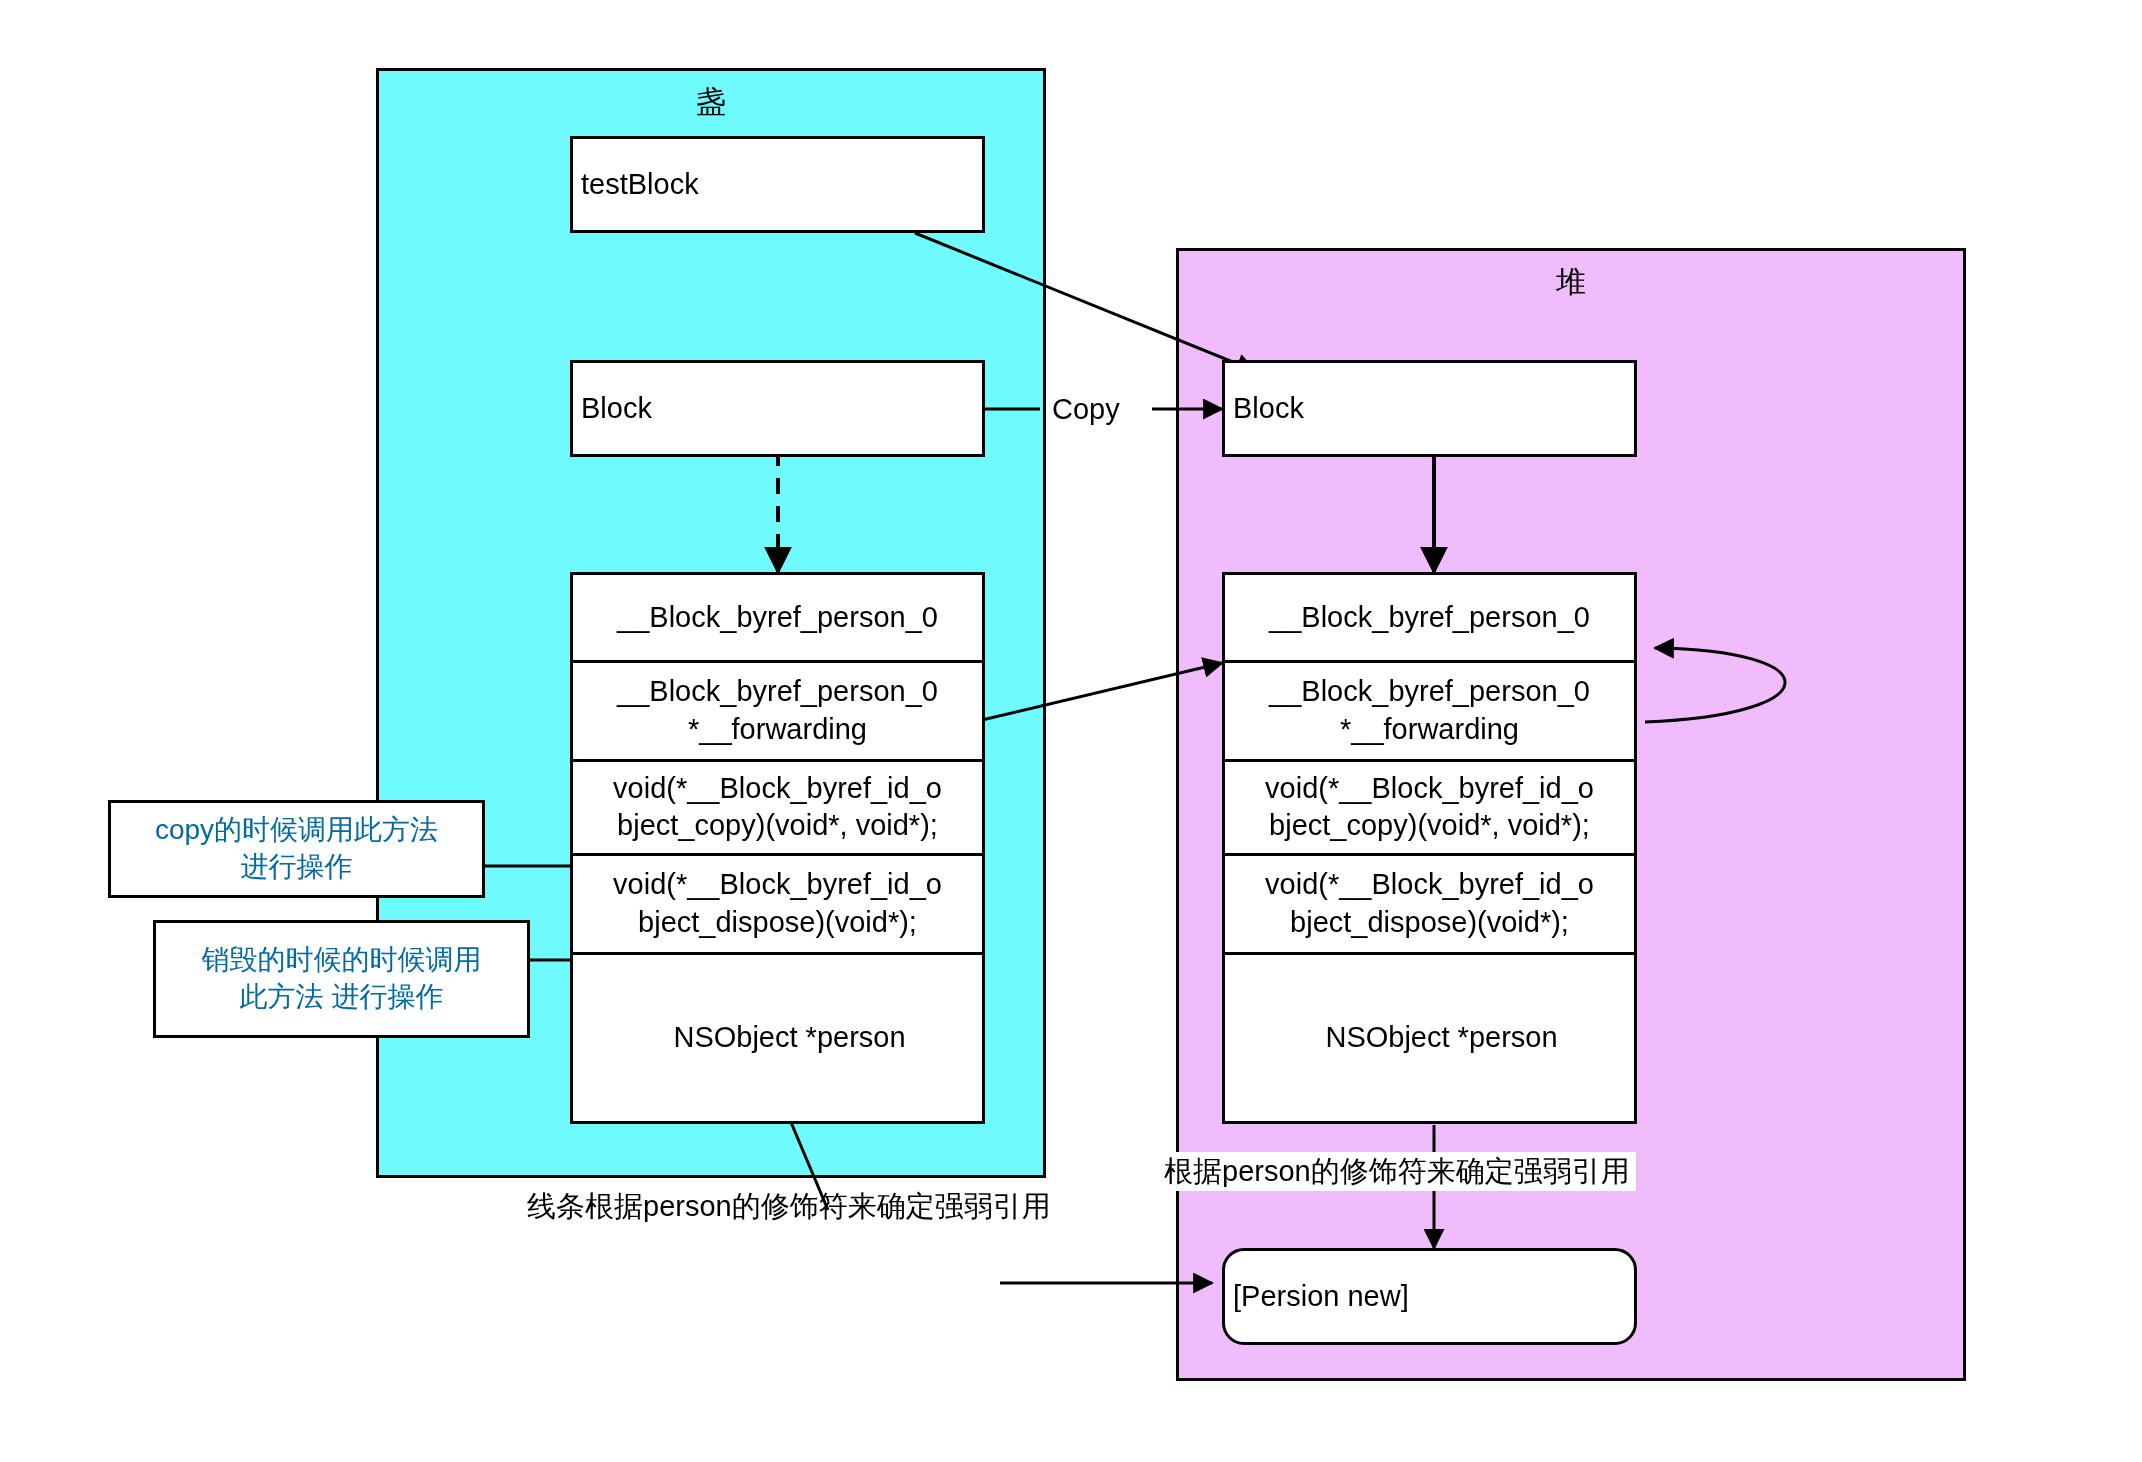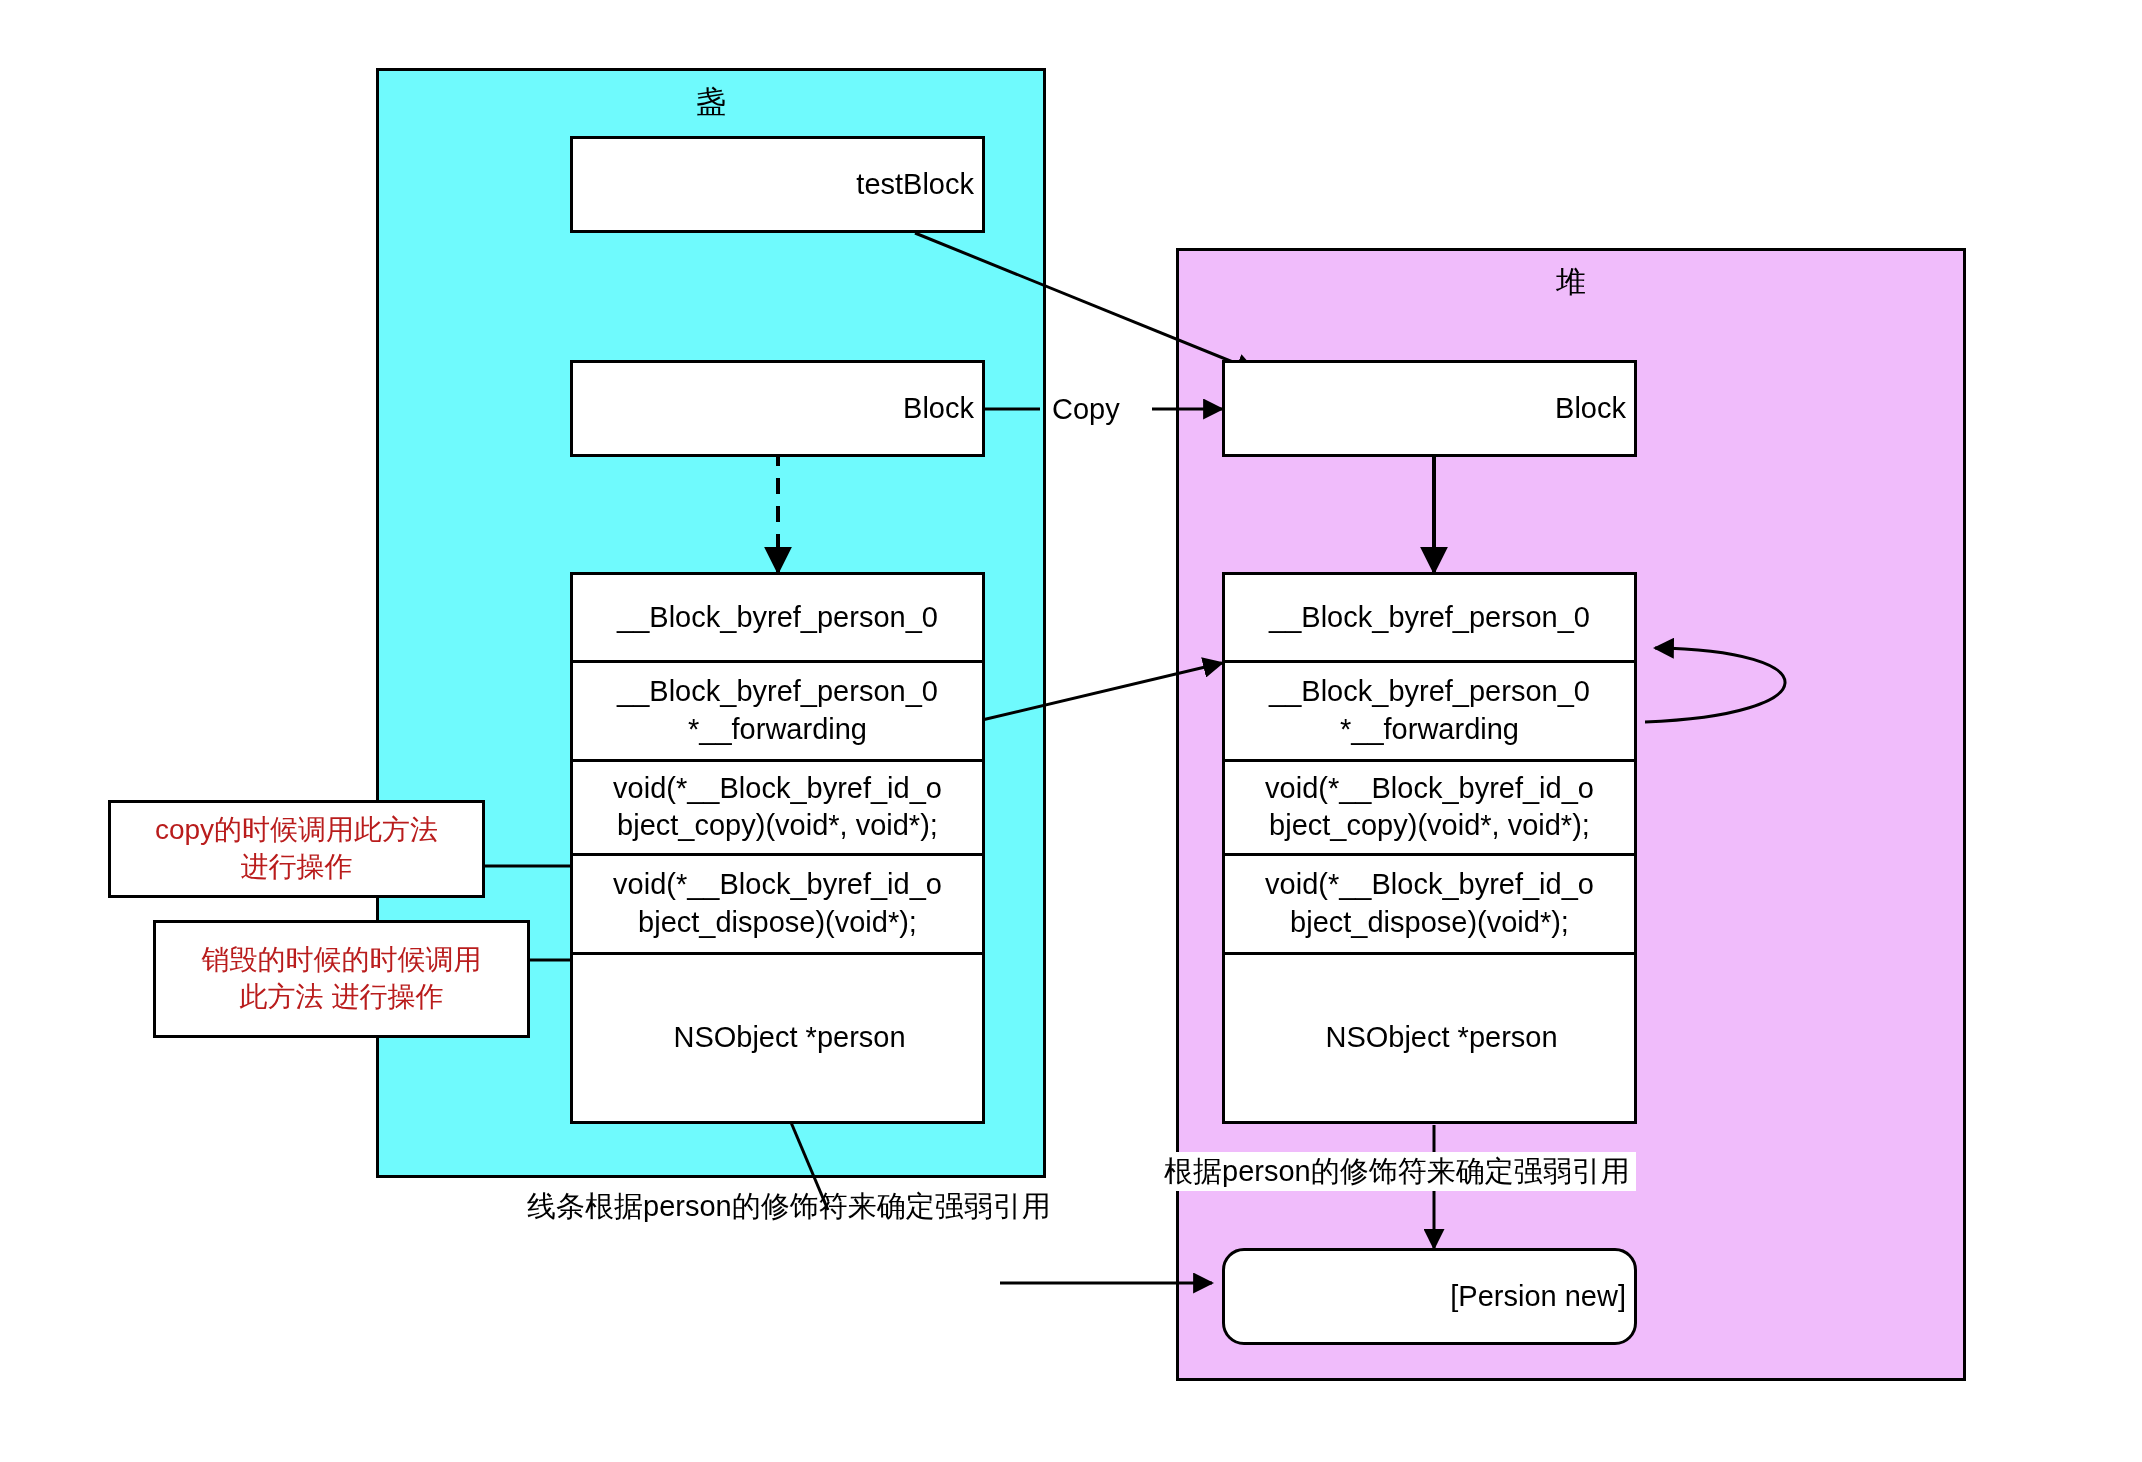--- a/index.html
+++ b/index.html
@@ -40,21 +40,21 @@
   #heap-region .region-title{top:14px;}
 
   
   .node{
     position:absolute;
     background:#ffffff;
     border:3px solid #000;
     box-sizing:border-box;
     display:flex;
     align-items:center;
-    justify-content:flex-end;
+    justify-content:flex-start;
     text-align:center;
     font-size:29px;
     line-height:1.28;
     color:#000;
     padding:0 8px;
   }
 
   
   .struct{
     position:absolute;
@@ -86,21 +86,21 @@
     border:3px solid #000;
     box-sizing:border-box;
     display:flex;
     align-items:center;
     justify-content:center;
     text-align:center;
     font-size:28px;
     line-height:1.32;
     white-space:pre-line;
     padding:0 8px;
-    color:#b91c1c;
+    color:#0369a1;
   }
 
   
   .label{
     position:absolute;
     font-size:29px;
     line-height:1.2;
     color:#000;
     white-space:nowrap;
     text-align:center;

